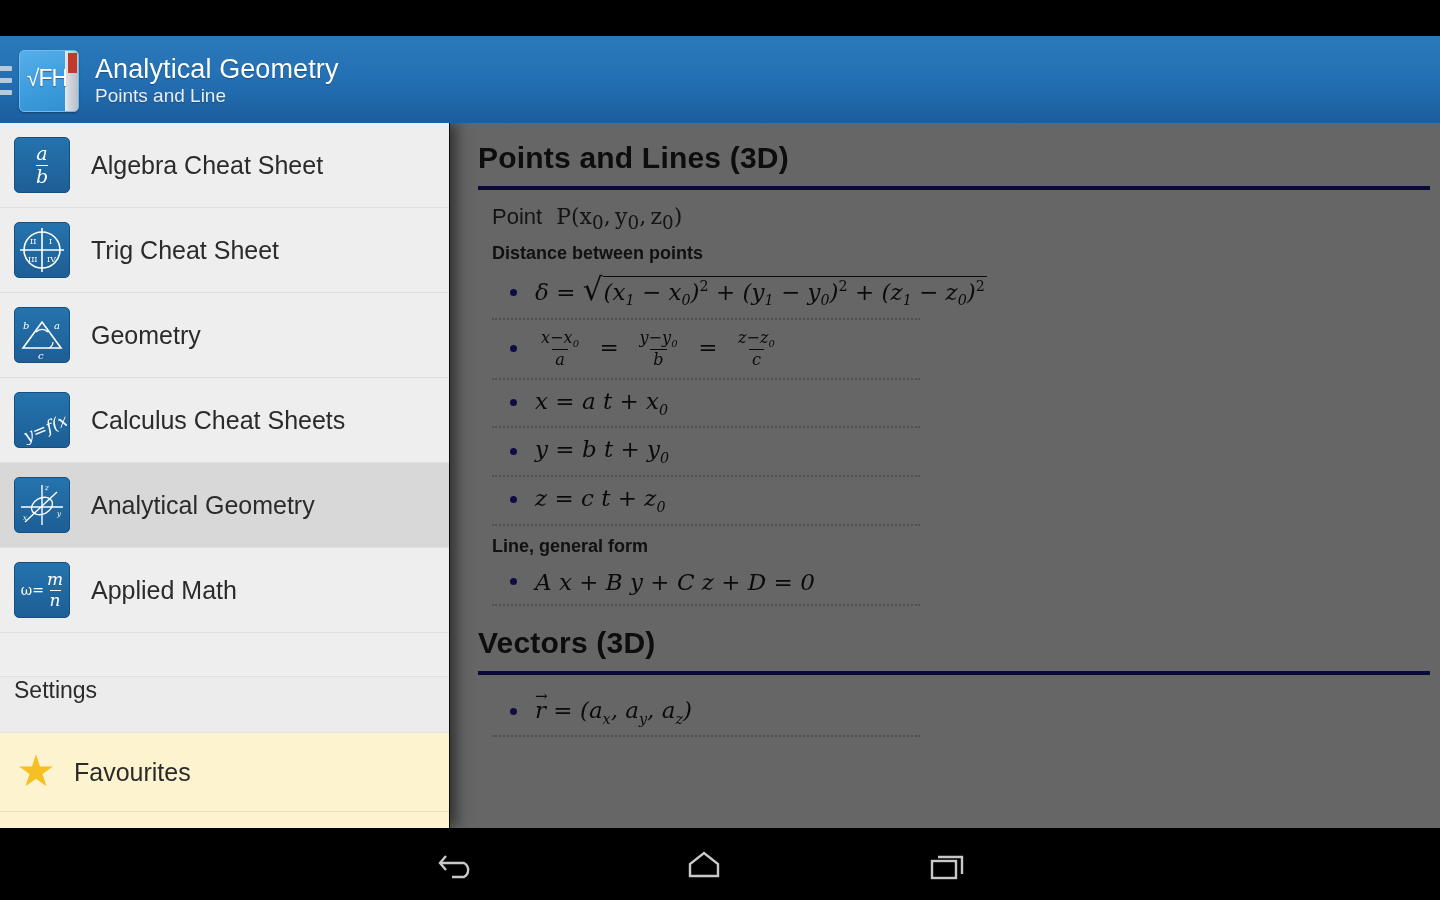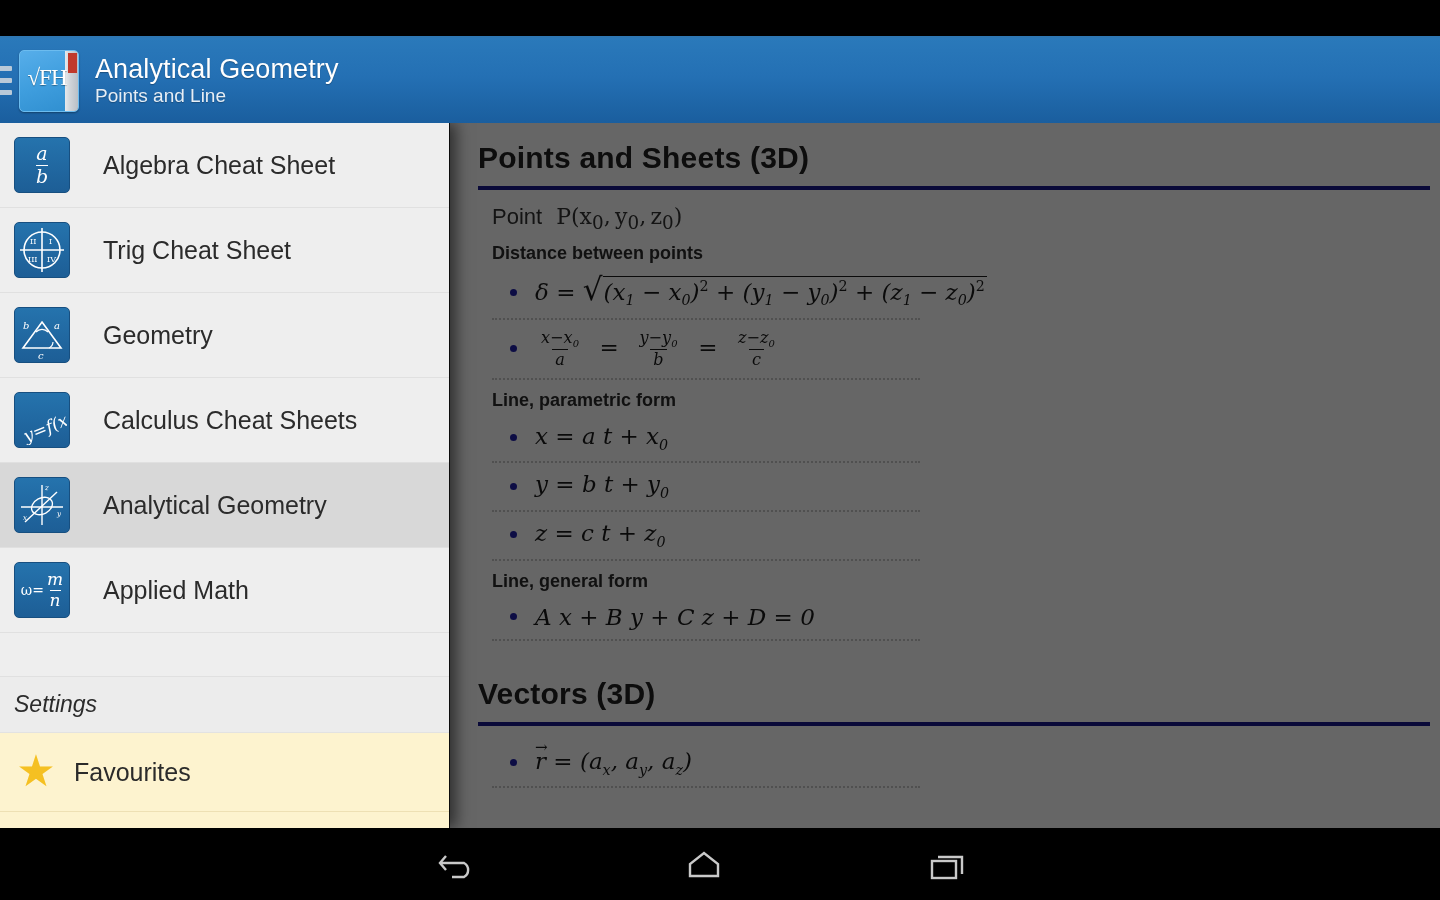--- a/index.html
+++ b/index.html
@@ -34,21 +34,21 @@
   }
   .applogo .pages{
     position:absolute; right:0; top:0; width:13px; height:62px;
     background:linear-gradient(to right,#e6e9ec 0%,#cfd4d9 40%,#b9bfc6 100%);
   }
   .applogo .bookmark{
     position:absolute; right:1px; top:2px; width:9px; height:20px; background:#c0392b;
   }
   .applogo .lbl{
     position:absolute; left:5px; top:14px; width:44px; text-align:center;
-    color:#fff; font-size:23px; font-family:Liberation Serif, serif;
+    color:#fff; font-size:23px; font-family:Liberation Sans, sans-serif;
     text-shadow:0 1px 1px rgba(0,0,0,.35); letter-spacing:-1px;
   }
   .titlewrap{ margin-left:16px; line-height:1.08; }
   .apptitle{ color:#fff; font-size:27px; font-weight:400; letter-spacing:.1px;
              text-shadow:0 1px 1px rgba(0,0,0,.28); }
   .appsub{ color:#e6eef6; font-size:19px; font-weight:400; margin-top:2px;
            text-shadow:0 1px 1px rgba(0,0,0,.25); }
 
   
   .content{
@@ -101,24 +101,24 @@
   .ditem{ display:flex; align-items:center; height:85px; padding-left:14px;
           border-bottom:1px solid #e0e0e0; background:#eeeeee; }
   .ditem.sel{ background:#d8d8d8; }
   .dicon{
     width:56px; height:56px; border-radius:5px; flex:0 0 auto;
     background:linear-gradient(180deg,#2573ad 0%,#1d5e96 100%);
     border:1px solid #174f80; position:relative; overflow:hidden;
     display:flex; align-items:center; justify-content:center;
     color:#fff; font-family:"DejaVu Serif", serif;
   }
-  .dlabel{ margin-left:33px; font-size:25px; color:#2b2b2b; }
+  .dlabel{ margin-left:21px; font-size:25px; color:#2b2b2b; }
   .spacer{ height:44px; background:#eeeeee; border-bottom:1px solid #e0e0e0; }
-  .dsection{ height:56px; display:flex; align-items:center; padding-left:14px;
-             background:#ececec; border-bottom:1px solid #e2e2e2;font-style:italic; }
+  .dsection{ height:56px; display:flex; align-items:flex-start; padding-left:14px;
+             background:#ececec; border-bottom:1px solid #e2e2e2; }
   .dsection span{ font-size:23px; color:#2b2b2b; }
   .ditem.fav{ background:#fdf3cf; border-bottom:1px solid #eee0b4; height:79px; }
 
   
   .ic-frac{ display:flex; flex-direction:column; align-items:center; font-style:italic; font-size:19px; line-height:1.05; }
   .ic-frac .d{ border-top:1.5px solid #fff; padding-top:1px; }
   .ic-frac .n{ padding-bottom:1px; }
   .ic-omega{ display:flex; align-items:center; font-size:14px; font-style:normal; }
   .star{ width:44px; height:44px; flex:0 0 auto; color:#f5c022; font-size:44px; line-height:42px; text-align:center; }
 
@@ -133,21 +133,21 @@
 </head>
 <body>
 
 <div id="screen">
 
   <div class="statusbar"></div>
 
   <div class="content">
     <div class="inner">
 
-      <h1 class="sec">Points and Sheets (3D)</h1>
+      <h1 class="sec">Points and Lines (3D)</h1>
       <div class="rule"></div>
 
       <div class="plain">
         <span class="rm">Point</span>
         <span>&nbsp;P(x<sub>0</sub>, y<sub>0</sub>, z<sub>0</sub>)</span>
       </div>
 
       <h2 class="sub">Distance between points</h2>
       <div class="frow">
         <span class="bullet"></span>
@@ -173,41 +173,40 @@
               <span class="den">b</span>
             </span>
           <span class="op">&nbsp;=&nbsp;</span>
           <span class="frac">
               <span class="num">z−z<sub>0</sub></span>
               <span class="den">c</span>
             </span>
         </span>
       </div>
 
-      <h2 class="sub">Line, parametric form</h2>
       <div class="frow">
         <span class="bullet"></span>
         <span class="math">x <span class="op">=</span> a t <span class="op">+</span> x<sub>0</sub></span>
       </div>
       <div class="frow">
         <span class="bullet"></span>
         <span class="math">y <span class="op">=</span> b t <span class="op">+</span> y<sub>0</sub></span>
       </div>
       <div class="frow">
         <span class="bullet"></span>
         <span class="math">z <span class="op">=</span> c t <span class="op">+</span> z<sub>0</sub></span>
       </div>
 
       <h2 class="sub">Line, general form</h2>
       <div class="frow">
         <span class="bullet"></span>
         <span class="math">A x <span class="op">+</span> B y <span class="op">+</span> C z <span class="op">+</span> D <span class="op">=</span> 0</span>
       </div>
 
-      <h1 class="sec" style="margin-top:36px">Vectors (3D)</h1>
+      <h1 class="sec" style="margin-top:20px">Vectors (3D)</h1>
       <div class="rule"></div>
 
       <div class="frow" style="margin-top:6px">
         <span class="bullet"></span>
         <span class="math"><span class="vecarrow">r</span> <span class="op">=</span> (a<sub>x</sub>, a<sub>y</sub>, a<sub>z</sub>)</span>
       </div>
 
     </div>
   </div>
   <div class="scrim"></div>

